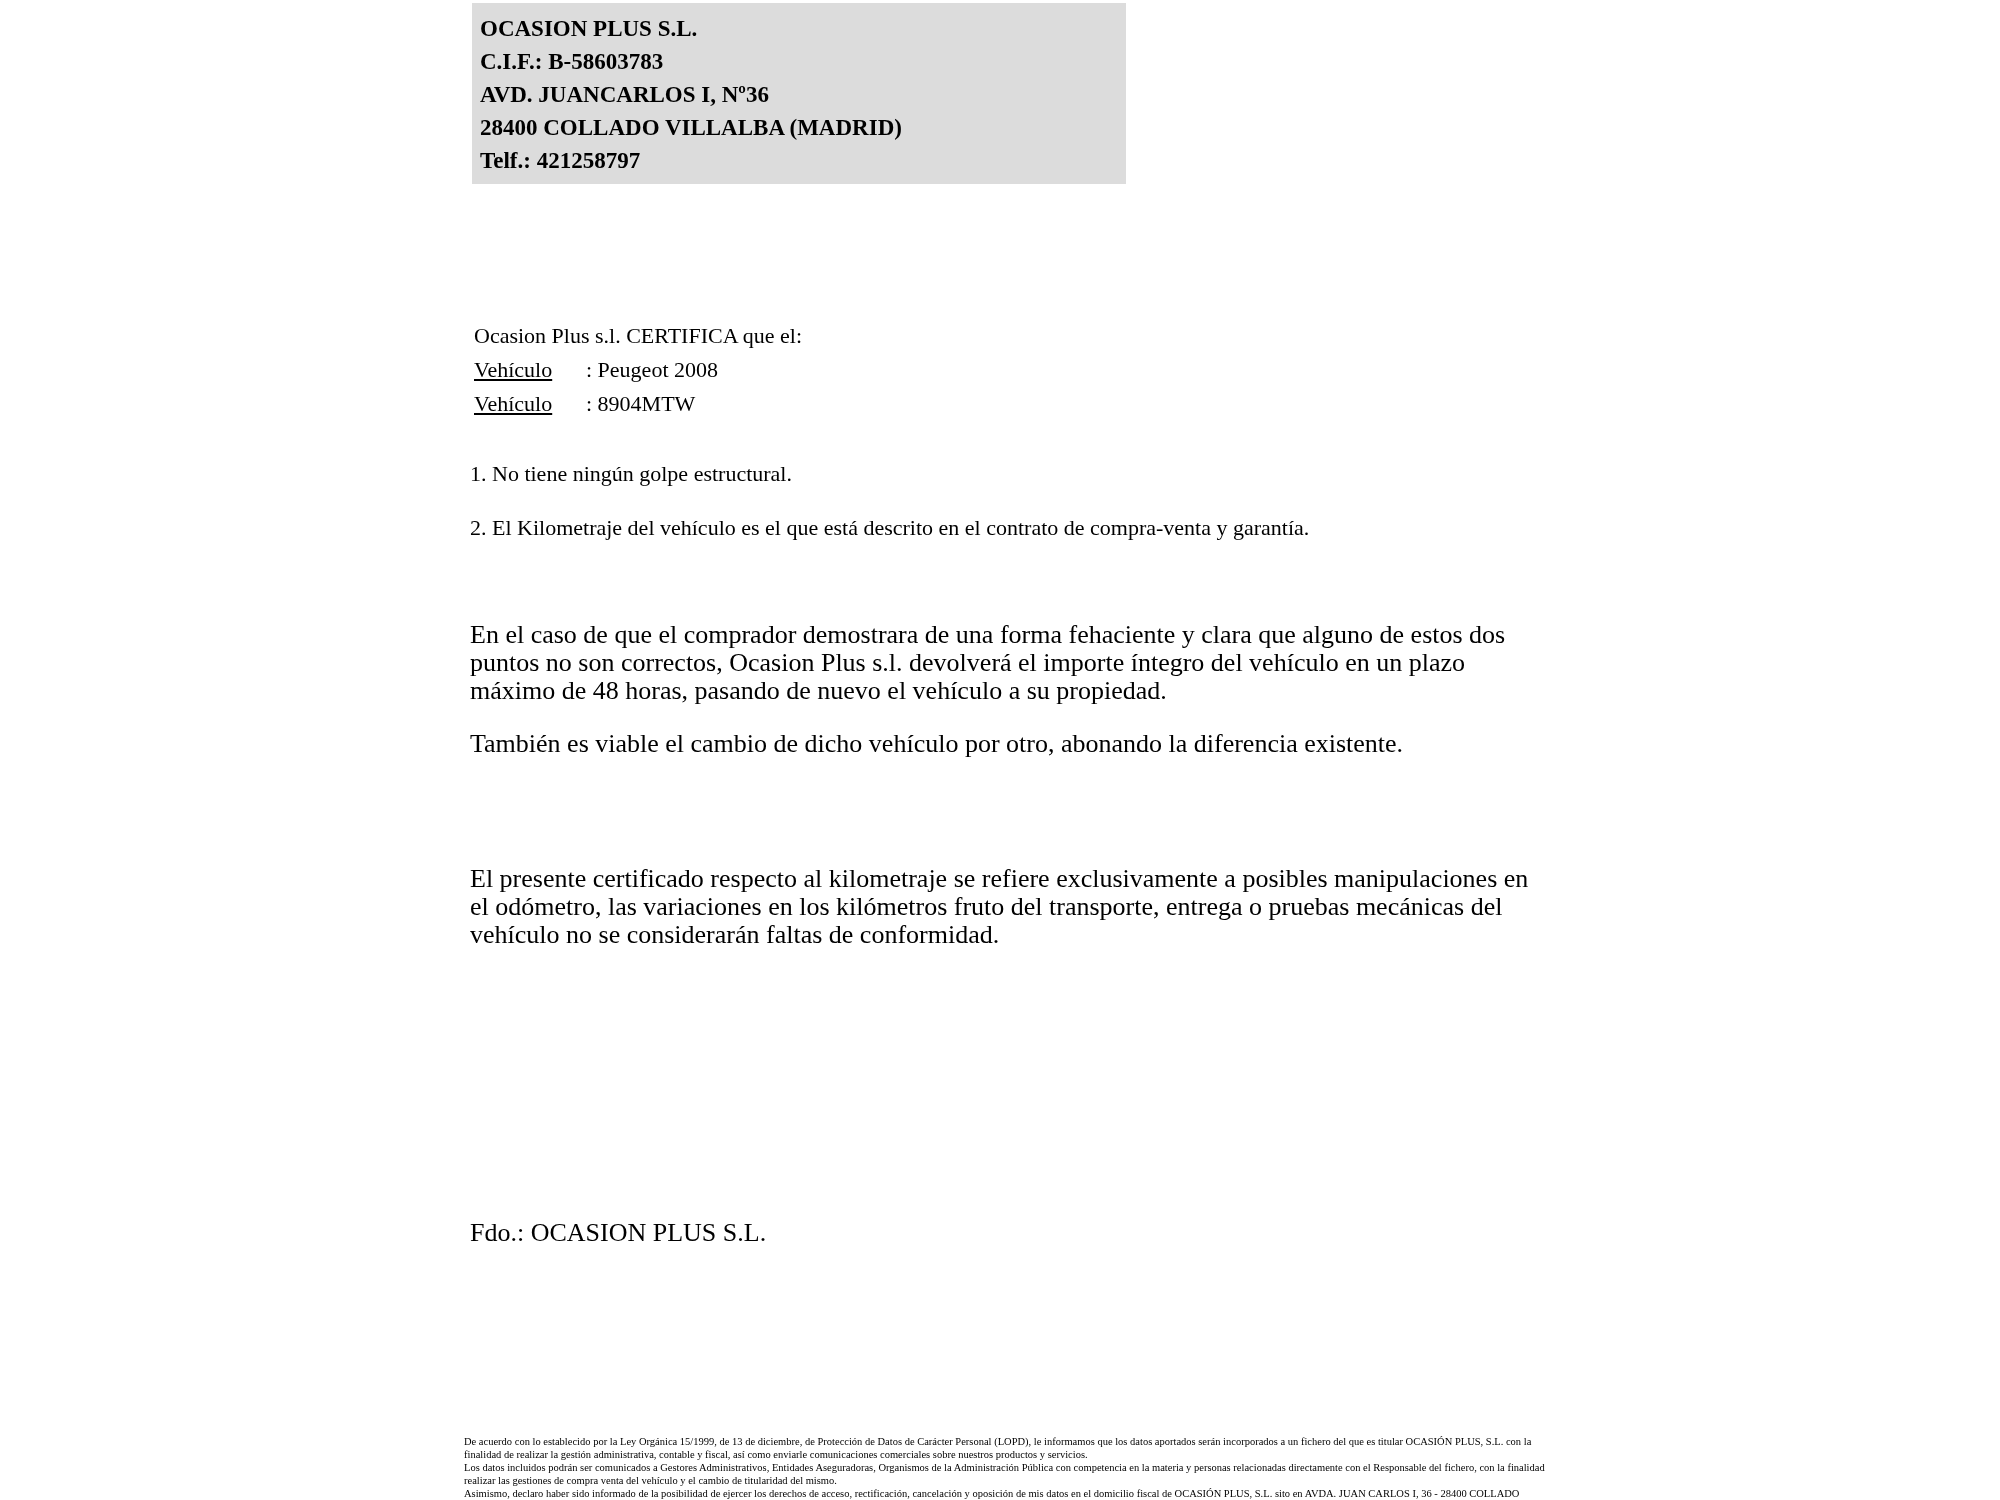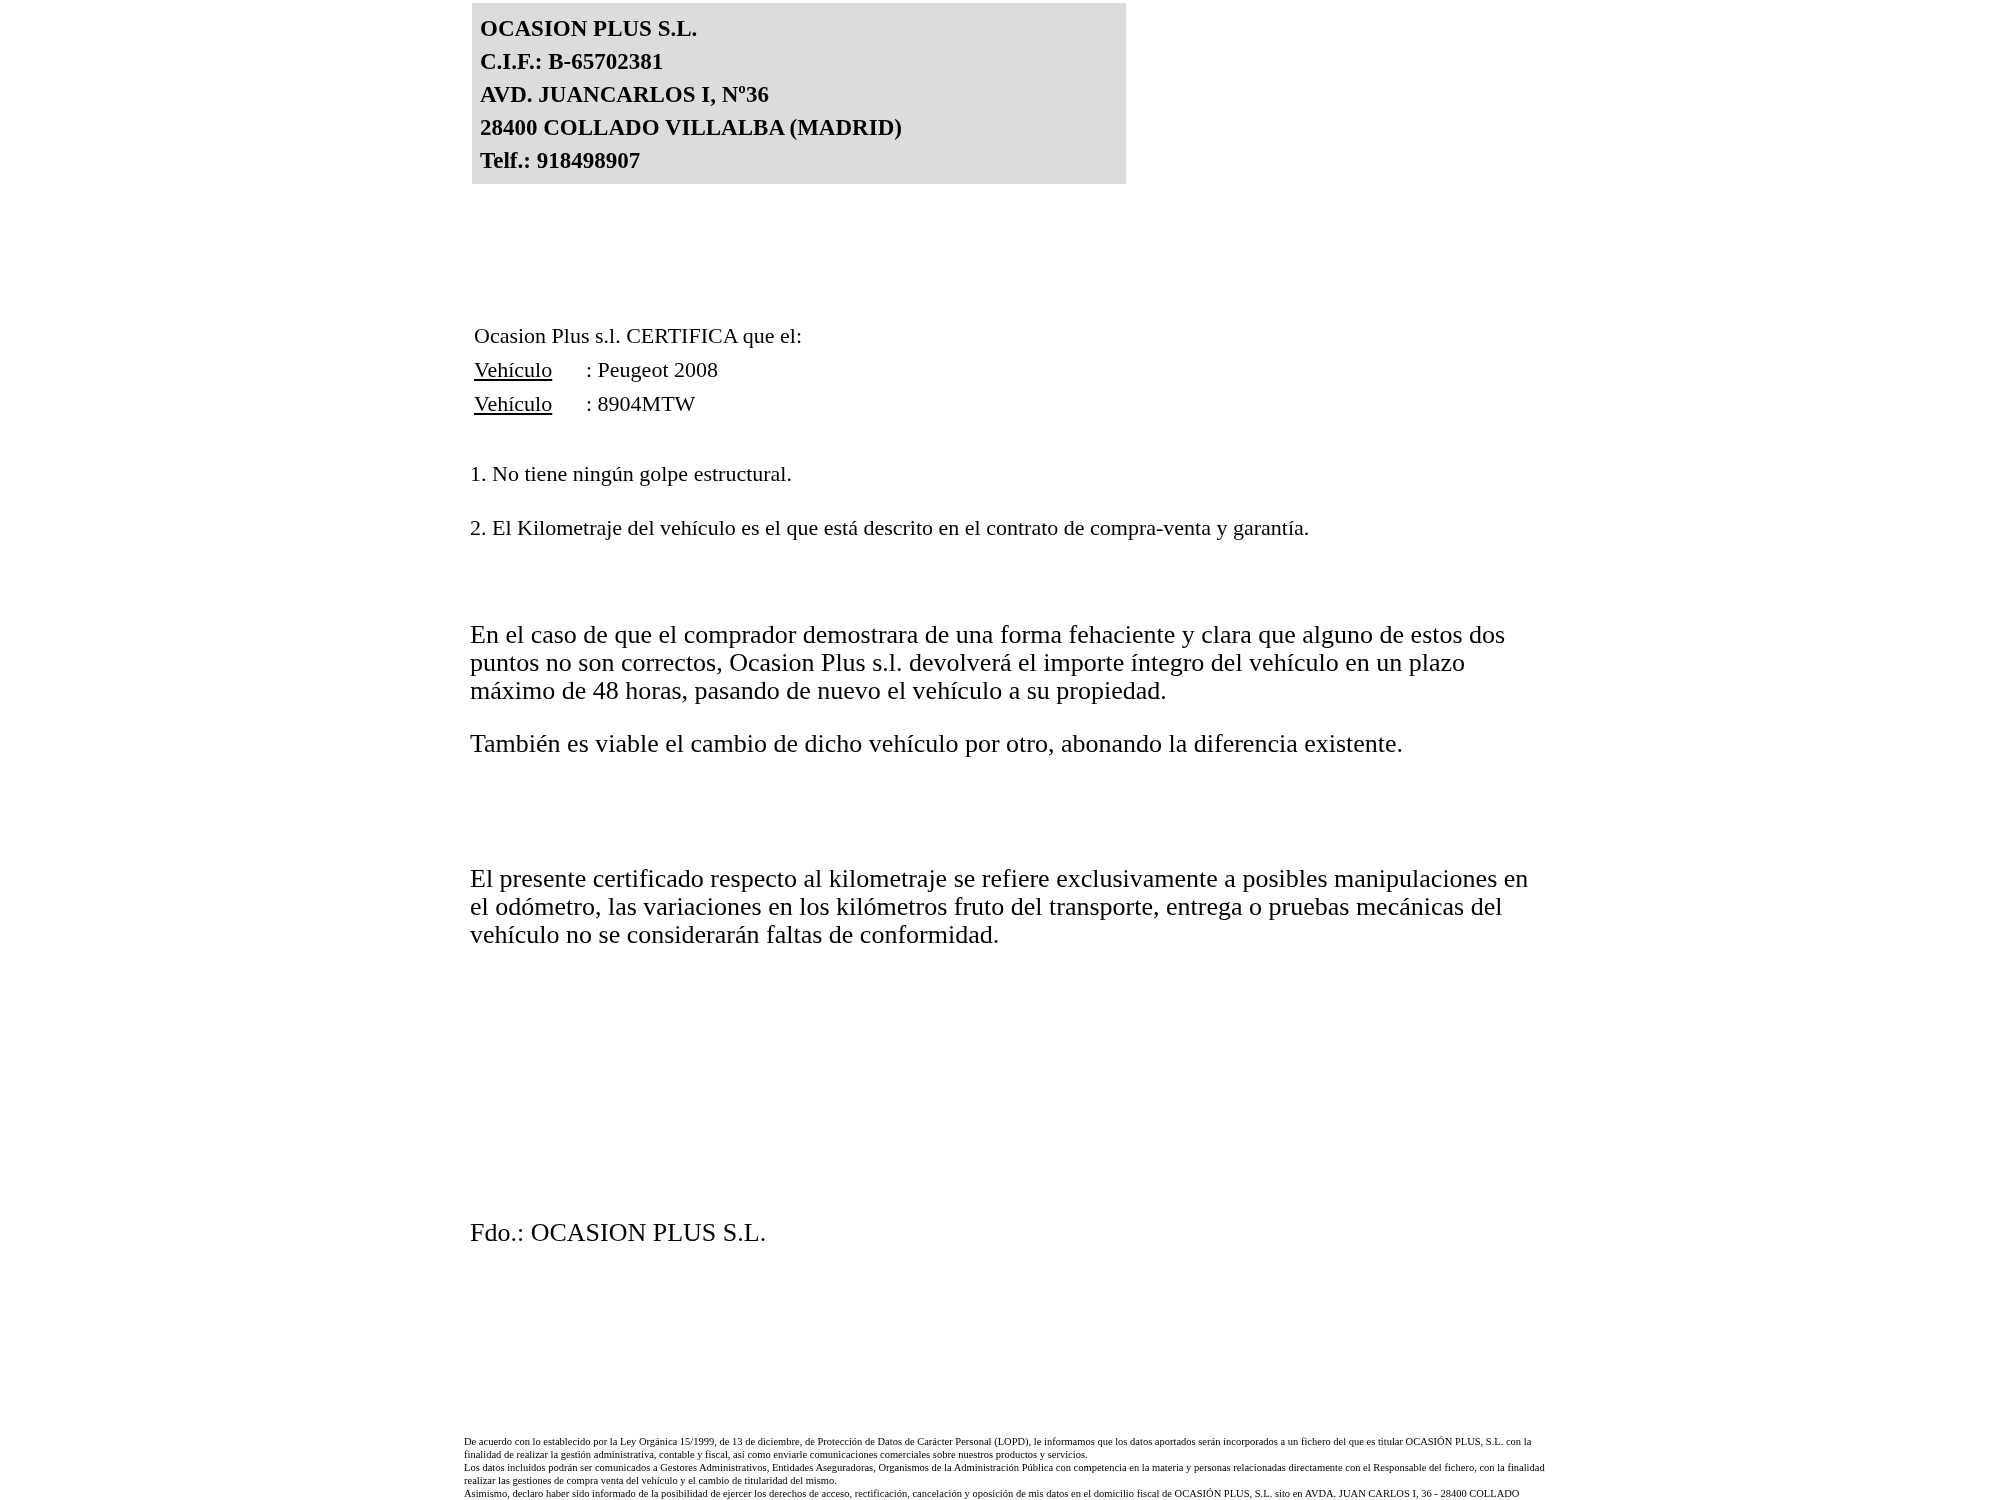--- a/index.html
+++ b/index.html
@@ -90,24 +90,24 @@
   }
   .legal p { margin: 0; }
 </style>
 </head>
 <body>
 
 <div class="page">
 
   <div class="company-header" style="background: rgb(220, 220, 220);">
     <div class="line">OCASION PLUS S.L.</div>
-    <div class="line">C.I.F.: B-65702381</div>
+    <div class="line">C.I.F.: B-58603783</div>
     <div class="line">AVD. JUANCARLOS I, Nº36</div>
     <div class="line">28400 COLLADO VILLALBA (MADRID)</div>
-    <div class="line">Telf.: 918498907</div>
+    <div class="line">Telf.: 421258797</div>
   </div>
 
 
   <div class="certify-block">
     <div class="cert-intro">Ocasion Plus s.l. CERTIFICA que el:</div>
     <div class="cert-row">
       <span class="cert-label"><span>Vehículo</span></span><span>: Peugeot 2008</span>
     </div>
     <div class="cert-row">
       <span class="cert-label"><span>Vehículo</span></span><span>: 8904MTW</span>

